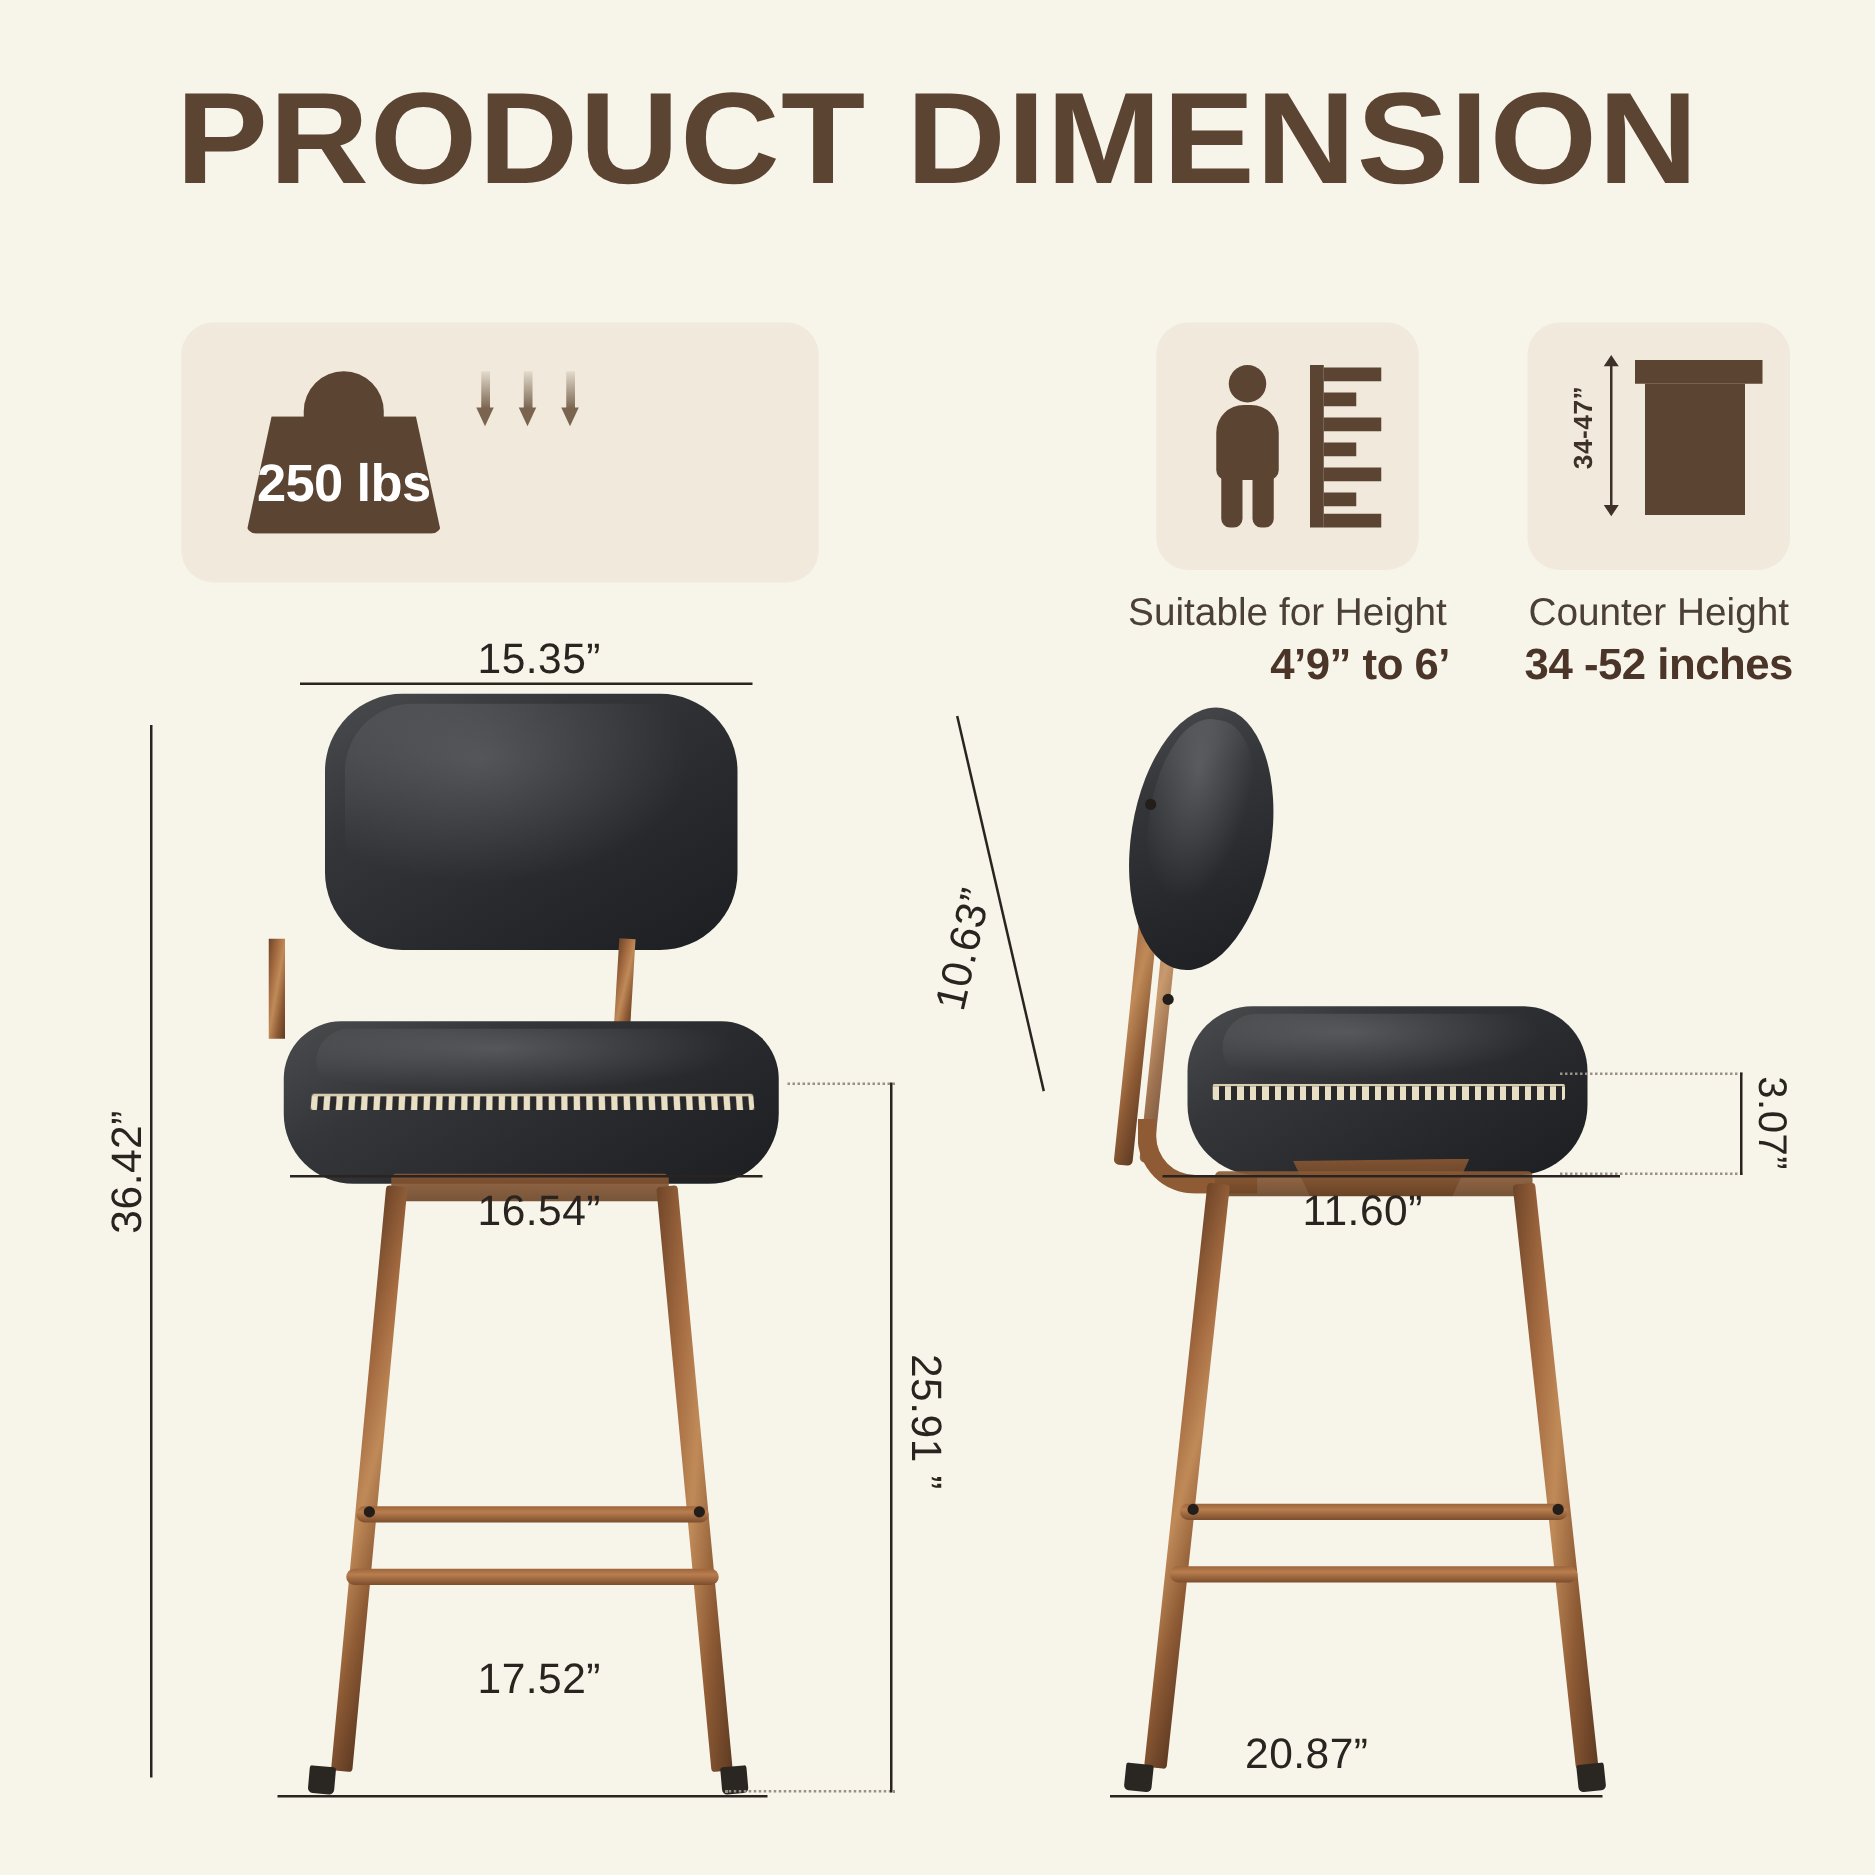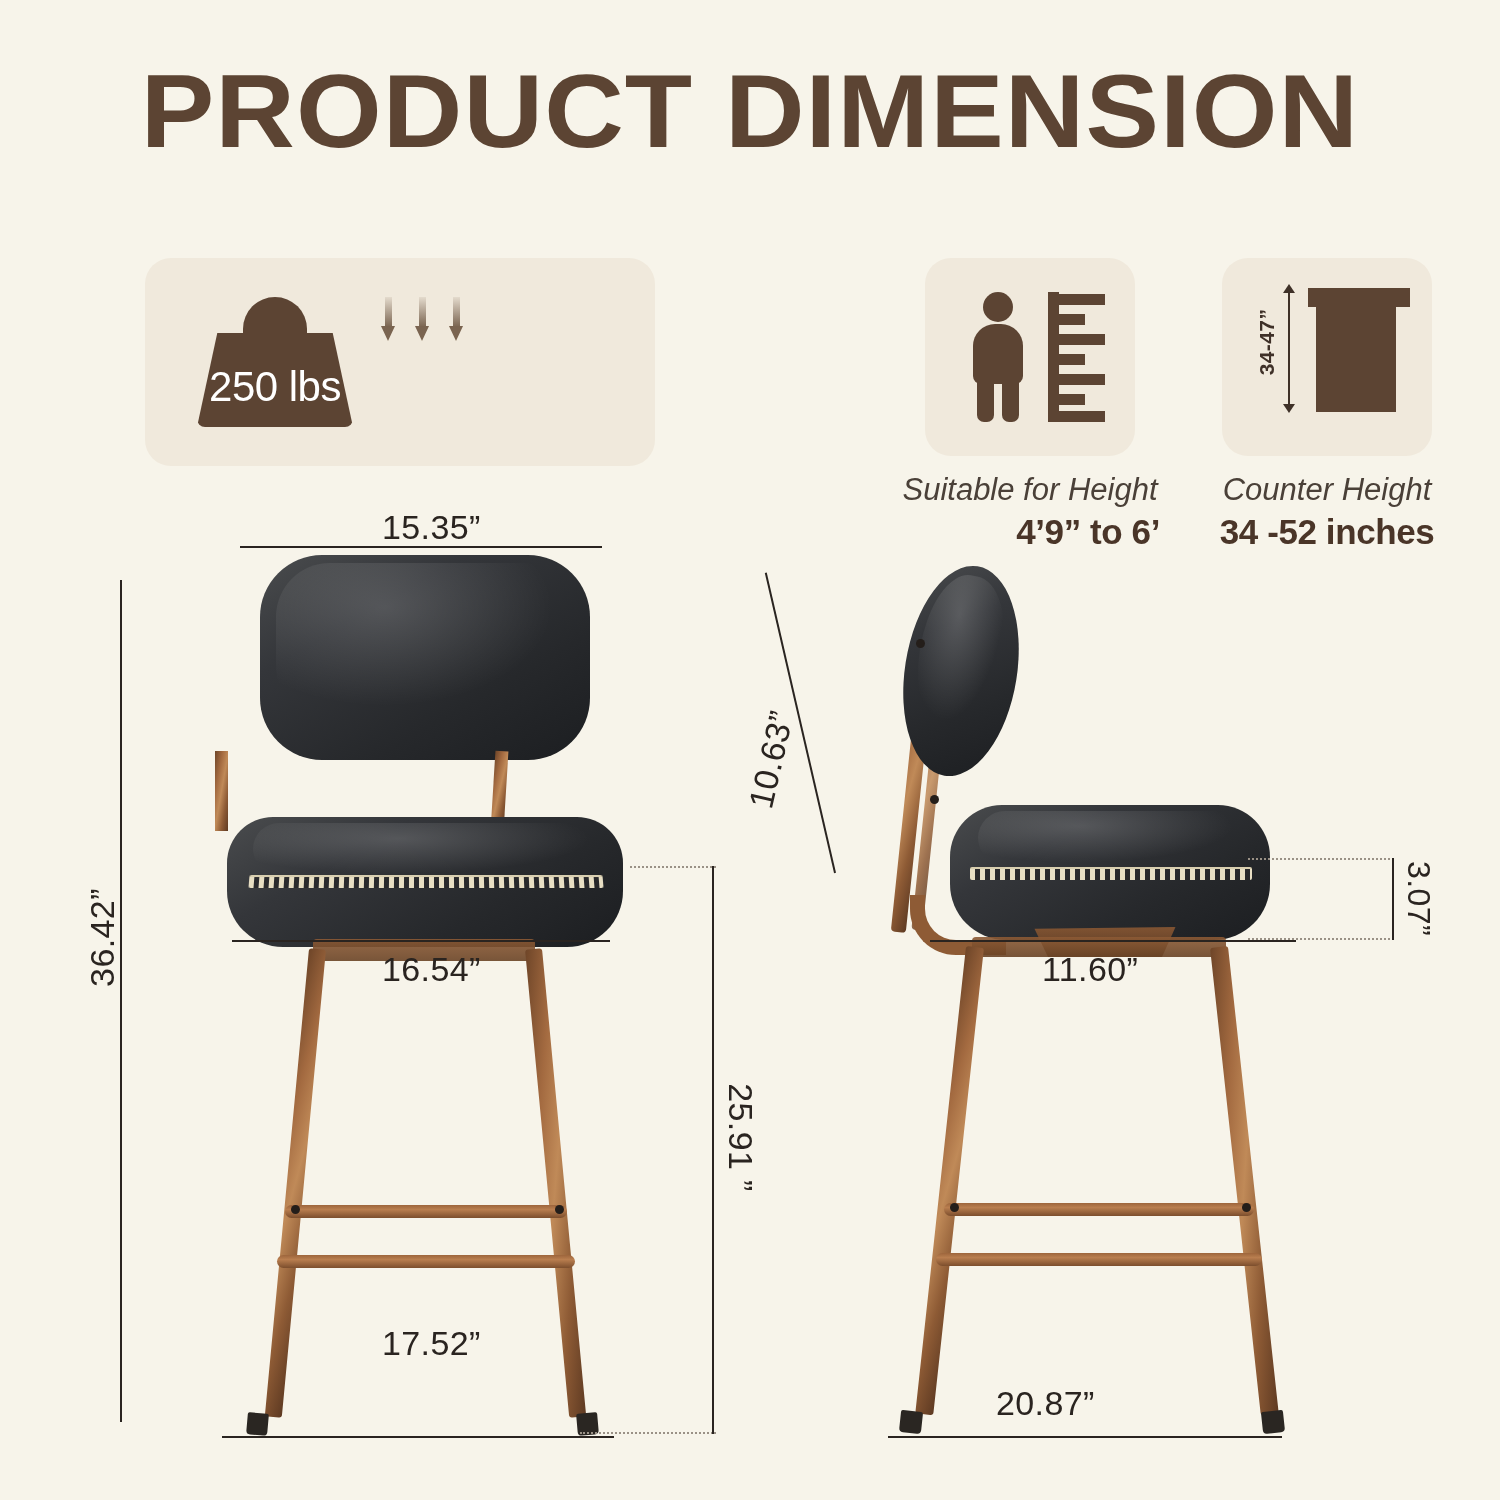--- a/index.html
+++ b/index.html
@@ -50,21 +50,21 @@
     border-radius: 34px 34px 6px 6px;
   }
   .weight-icon .body {
     position: absolute; left: 0; top: 36px; width: 156px; height: 94px;
     background: #5C4433;
     clip-path: polygon(13% 0%, 87% 0%, 100% 100%, 0% 100%);
     border-radius: 8px;
     display: flex; align-items: center; justify-content: center;
   }
   .weight-icon .lbs {
-    color: #FFFFFF; font-size: 42px; font-weight: 400;
+    color: #FFFFFF; font-size: 42px; font-weight: 700;
     letter-spacing: -0.5px; margin-top: 14px;
   }
   .arrows { display: flex; gap: 20px; margin-bottom: 86px; }
   .arrow { width: 14px; height: 44px; position: relative; }
   .arrow .shaft {
     position: absolute; left: 4px; top: 0; width: 7px; height: 30px;
     background: linear-gradient(to bottom, rgba(138,116,96,0.12), #7A6450);
   }
   .arrow .head {
     position: absolute; left: 0; bottom: 0; width: 0; height: 0;
@@ -80,21 +80,21 @@
   .info-card {
     position: absolute; top: 258px;
     width: 210px; height: 198px;
     background: #F0E9DC; border-radius: 26px;
   }
   .info-card.height-card { left: 925px; }
   .info-card.counter-card { left: 1222px; }
 
   .info-label {
     position: absolute; width: 260px; text-align: center;
-    font-size: 31px; font-weight: 400; color: #4A4038; top: 472px; font-style: italic;
+    font-size: 31px; font-weight: 400; color: #4A4038; top: 472px;
   }
   .info-value {
     position: absolute; width: 260px; text-align: center;
     font-size: 35px; font-weight: 700; color: #4A3528; top: 512px;
     letter-spacing: -0.4px;
   }
   .height-card-label { left: 900px; }
   .height-card-value { left: 900px; text-align: right; }
   .counter-card-label { left: 1197px; }
   .counter-card-value { left: 1197px; }

